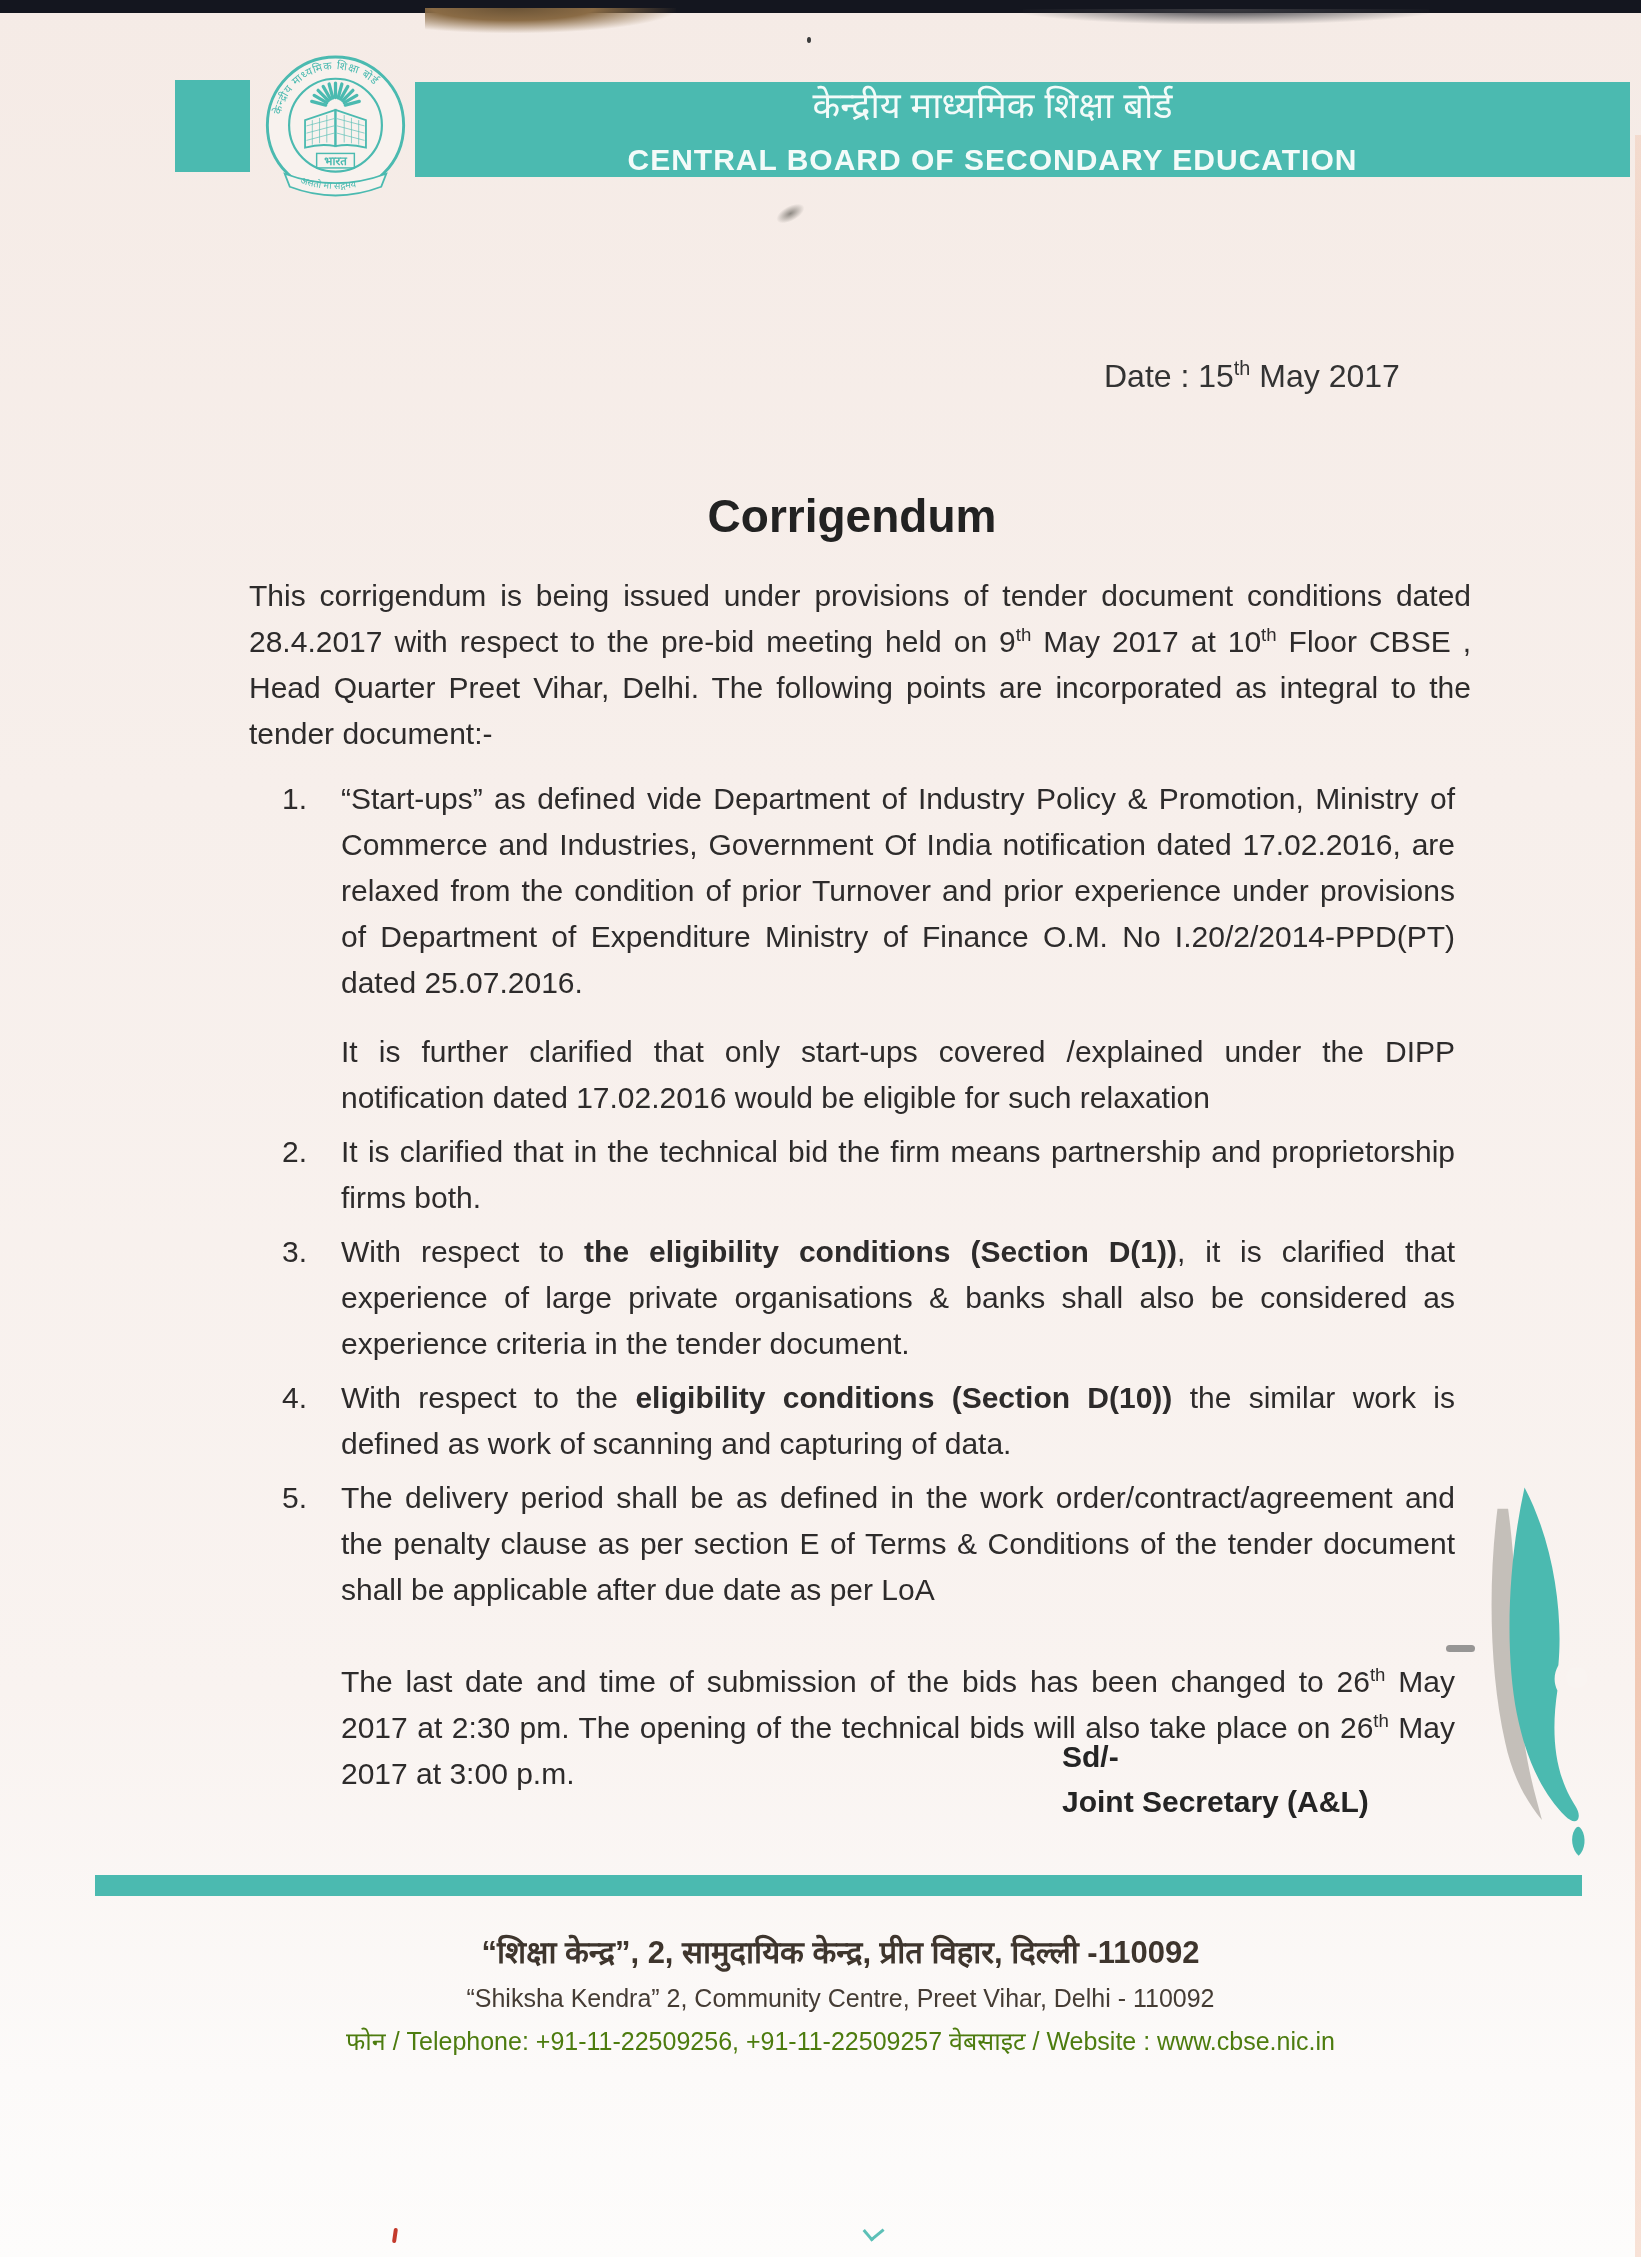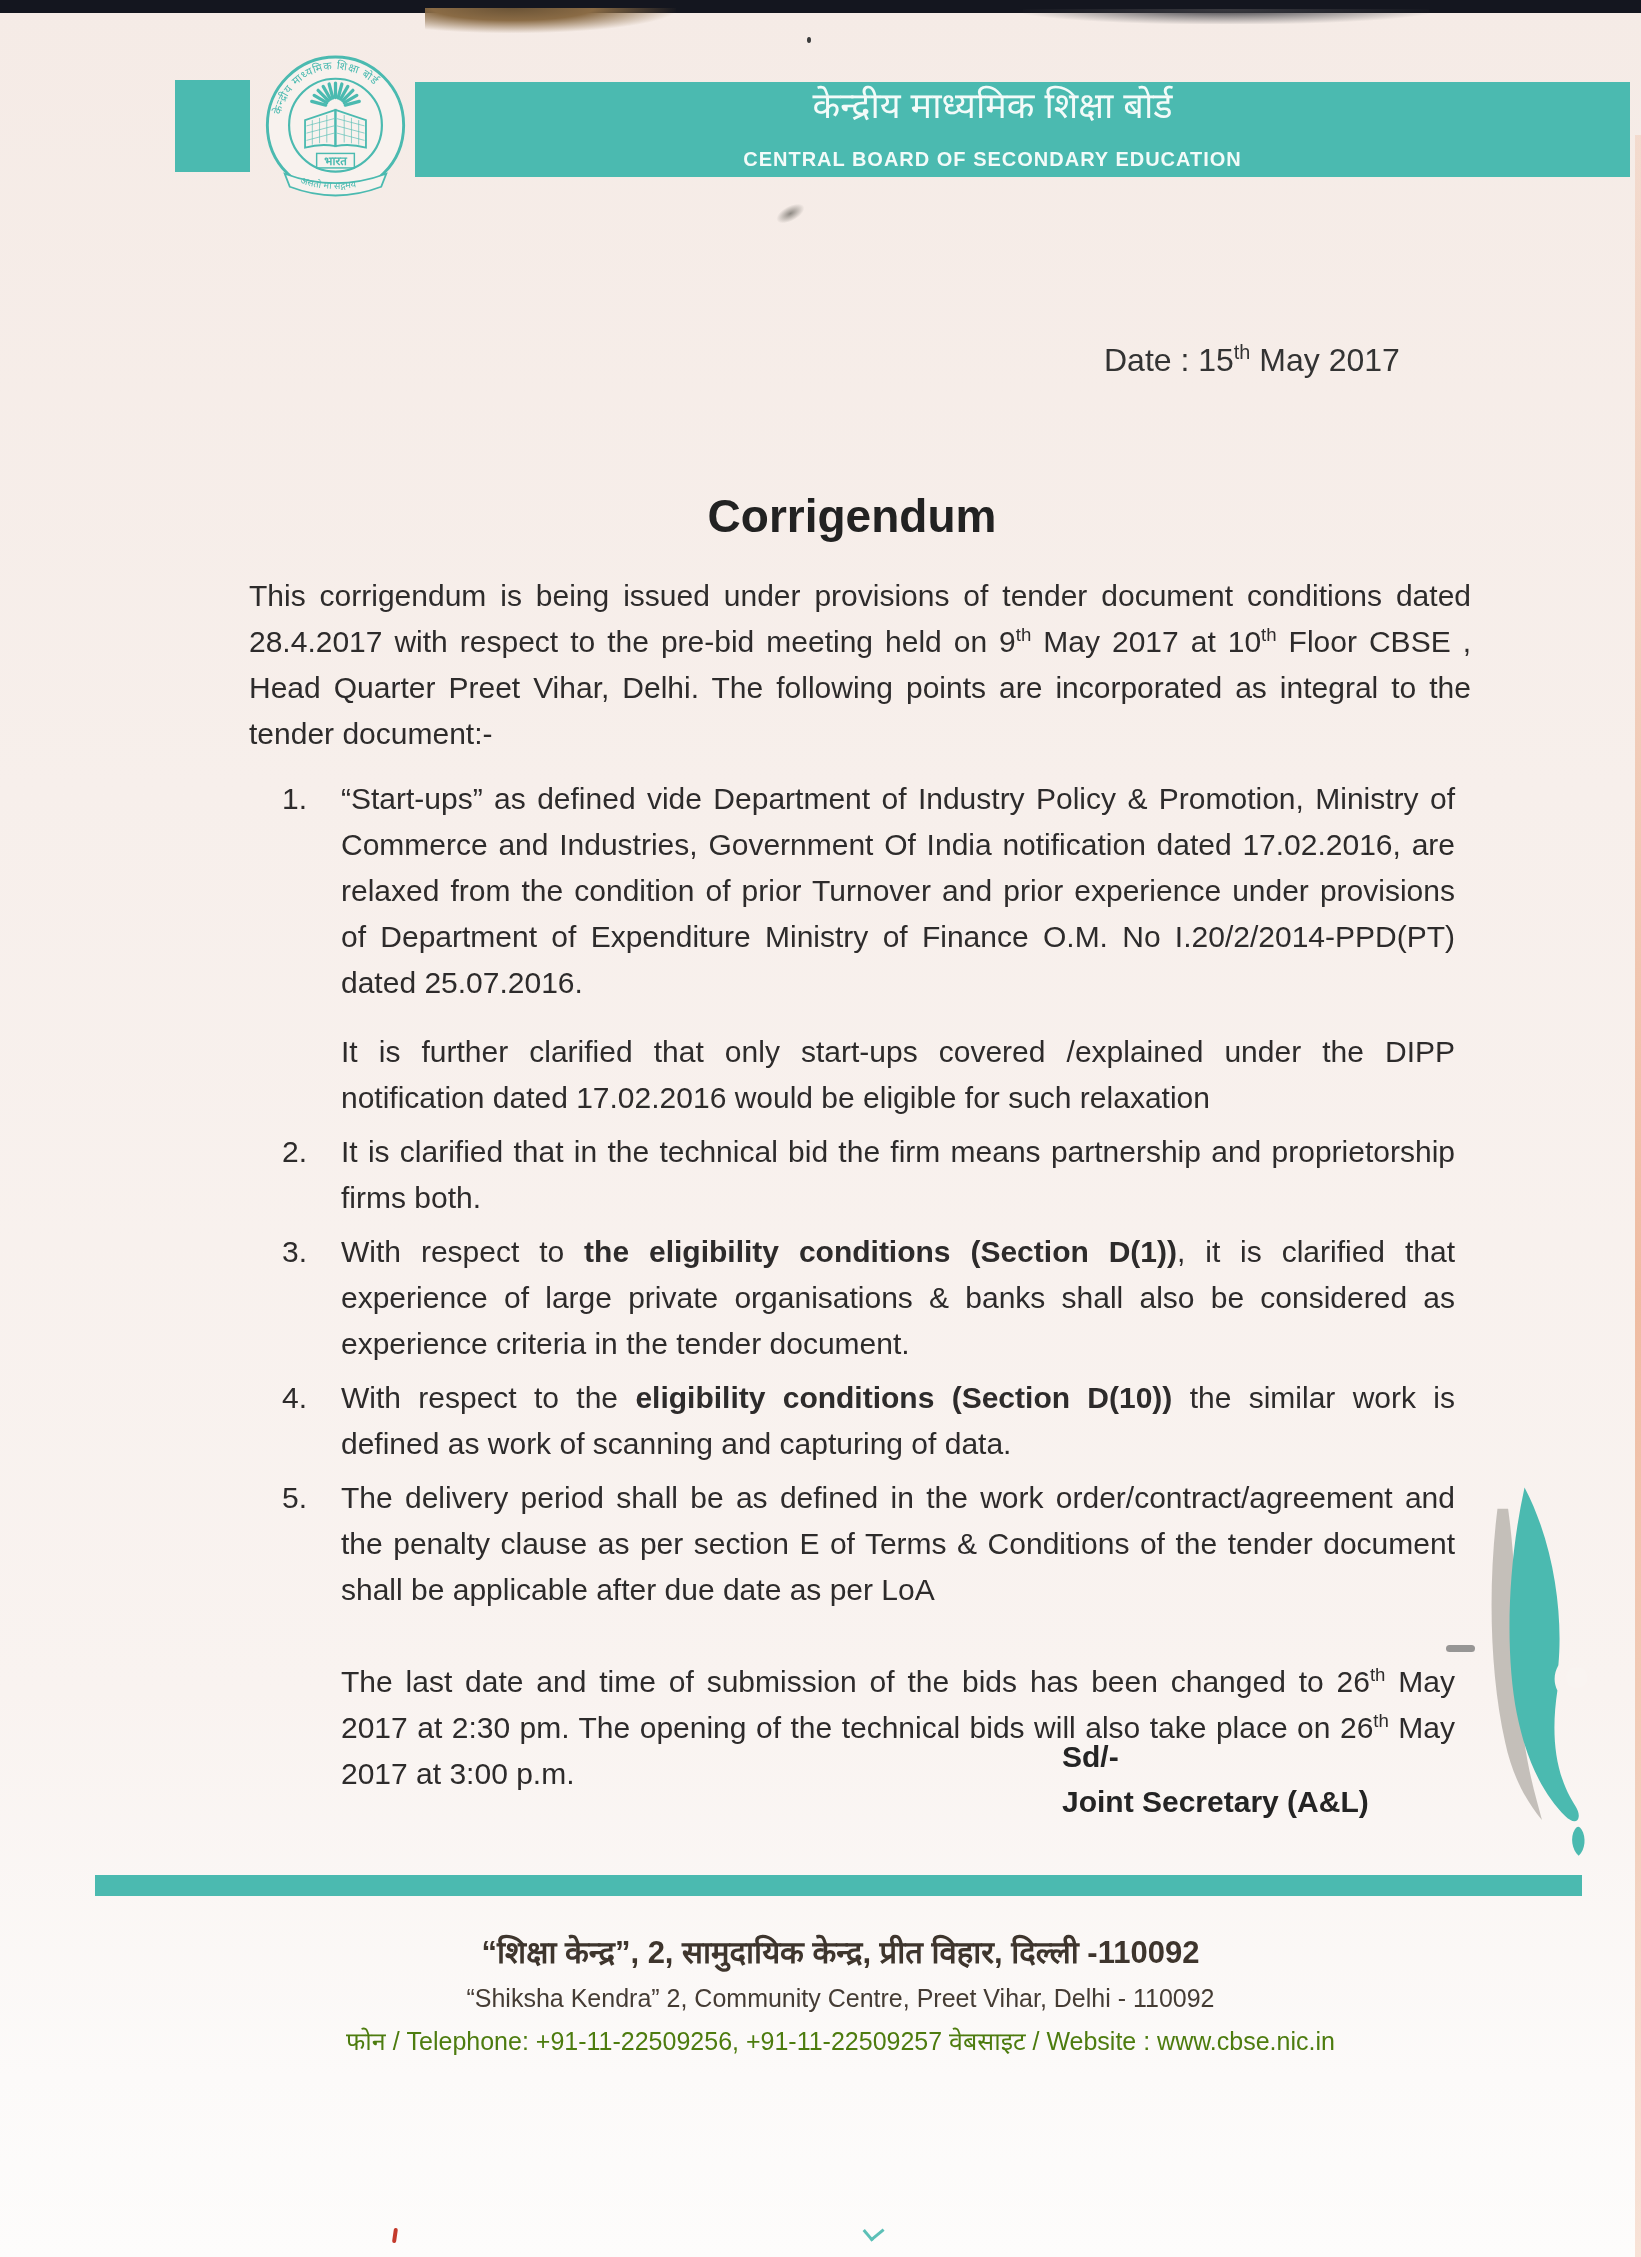--- a/index.html
+++ b/index.html
@@ -17,23 +17,23 @@
   .top-blob-b{position:absolute;top:8.7px;left:1023px;width:406px;height:15.4px;
     background:radial-gradient(ellipse at 50% 0%, #3a3a40 0%, rgba(58,58,64,0) 75%);}
   .right-strip{position:absolute;top:135px;right:0;width:5.8px;height:2122px;
     background:linear-gradient(180deg, rgba(236,166,130,.25), rgba(238,178,148,.85) 55%, rgba(238,178,148,.35));}
   
   .hdr-rect{position:absolute;left:175px;top:80px;width:75px;height:92px;}
   .banner{position:absolute;left:415px;top:82px;width:1215px;height:95px;
     display:flex;flex-direction:column;align-items:center;justify-content:center;
     padding-right:60px;box-sizing:border-box;color:#f3fbf9;}
   .banner .hi{font-size:36px;font-weight:500;line-height:41px;}
-  .banner .en{font-size:20px;font-weight:bold;letter-spacing:1px;line-height:31px;margin-top:18px;}
+  .banner .en{font-size:30px;font-weight:bold;letter-spacing:1px;line-height:31px;margin-top:18px;}
   
-  .date{position:absolute;left:1104px;top:342px;font-size:32px;color:#333;}
+  .date{position:absolute;left:1104px;top:358px;font-size:32px;color:#333;}
   .title{position:absolute;left:241px;top:489px;width:1222px;text-align:center;
     font-size:46px;font-weight:bold;color:#222;}
   .para{text-align:justify;font-size:30px;line-height:46px;margin:8px;color:#2d2b2b;}
   .intro{position:absolute;left:241px;top:565px;width:1222px;}
   .listwrap{position:absolute;left:241px;top:768px;width:1222px;}
   .li{position:relative;padding-left:92px;}
   .li .num{position:absolute;left:41px;top:0;font-size:30px;line-height:46px;}
   .subpara{margin-top:23px;}
   .closing{padding-left:92px;margin-top:46px;}
   sup{font-size:62%;line-height:0;vertical-align:super;}

